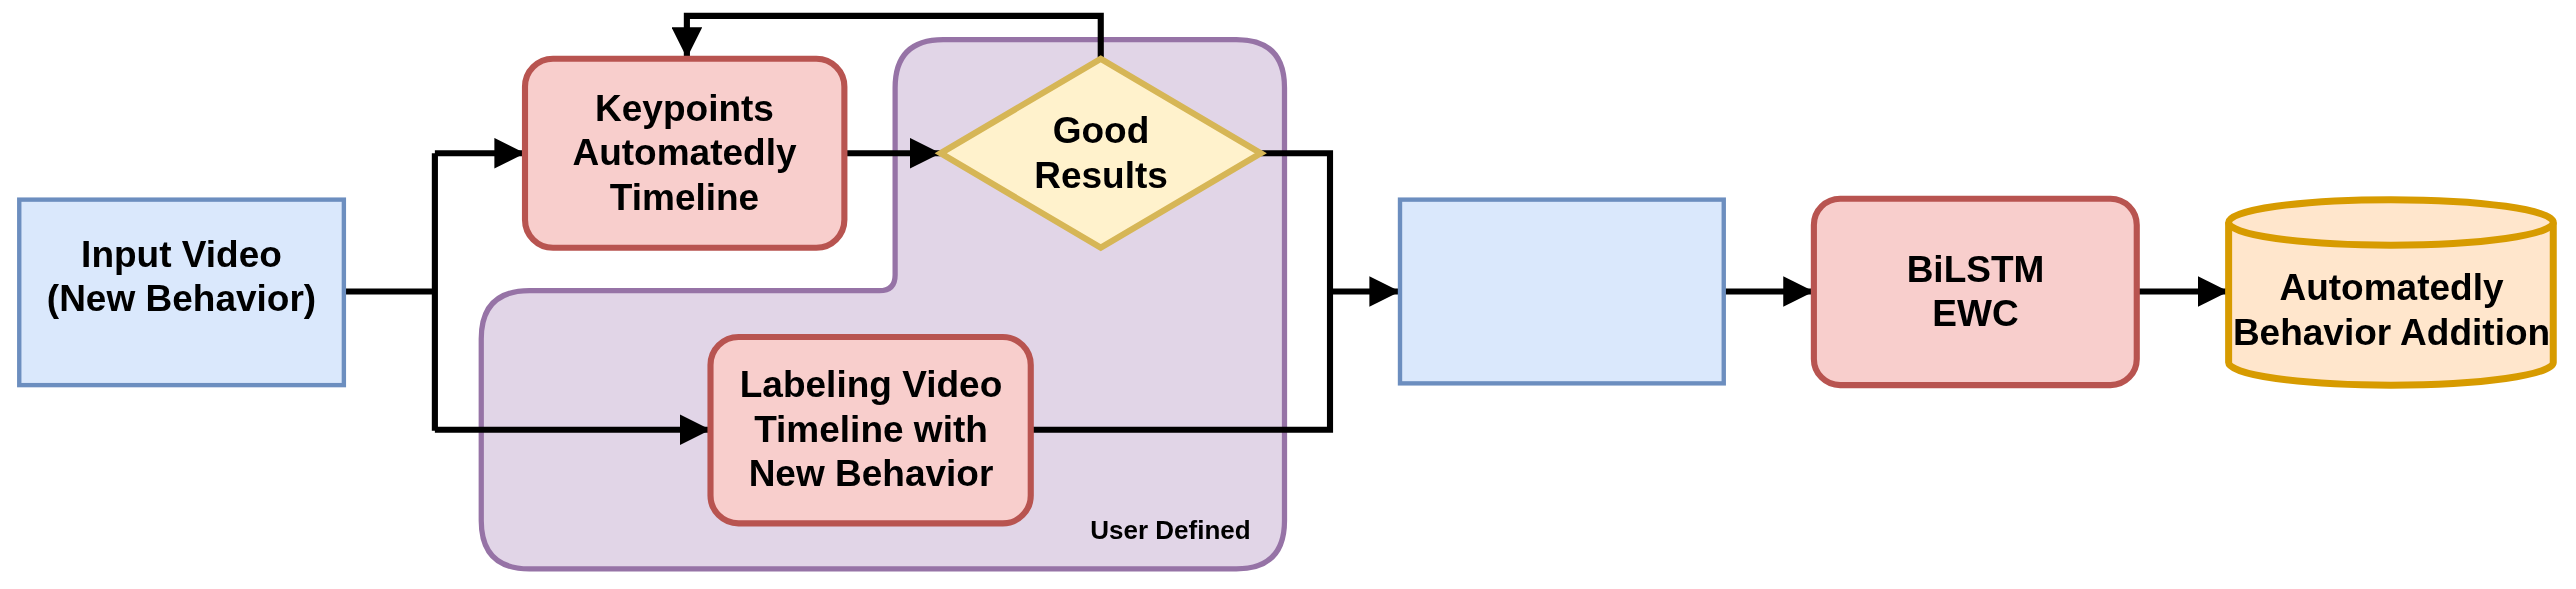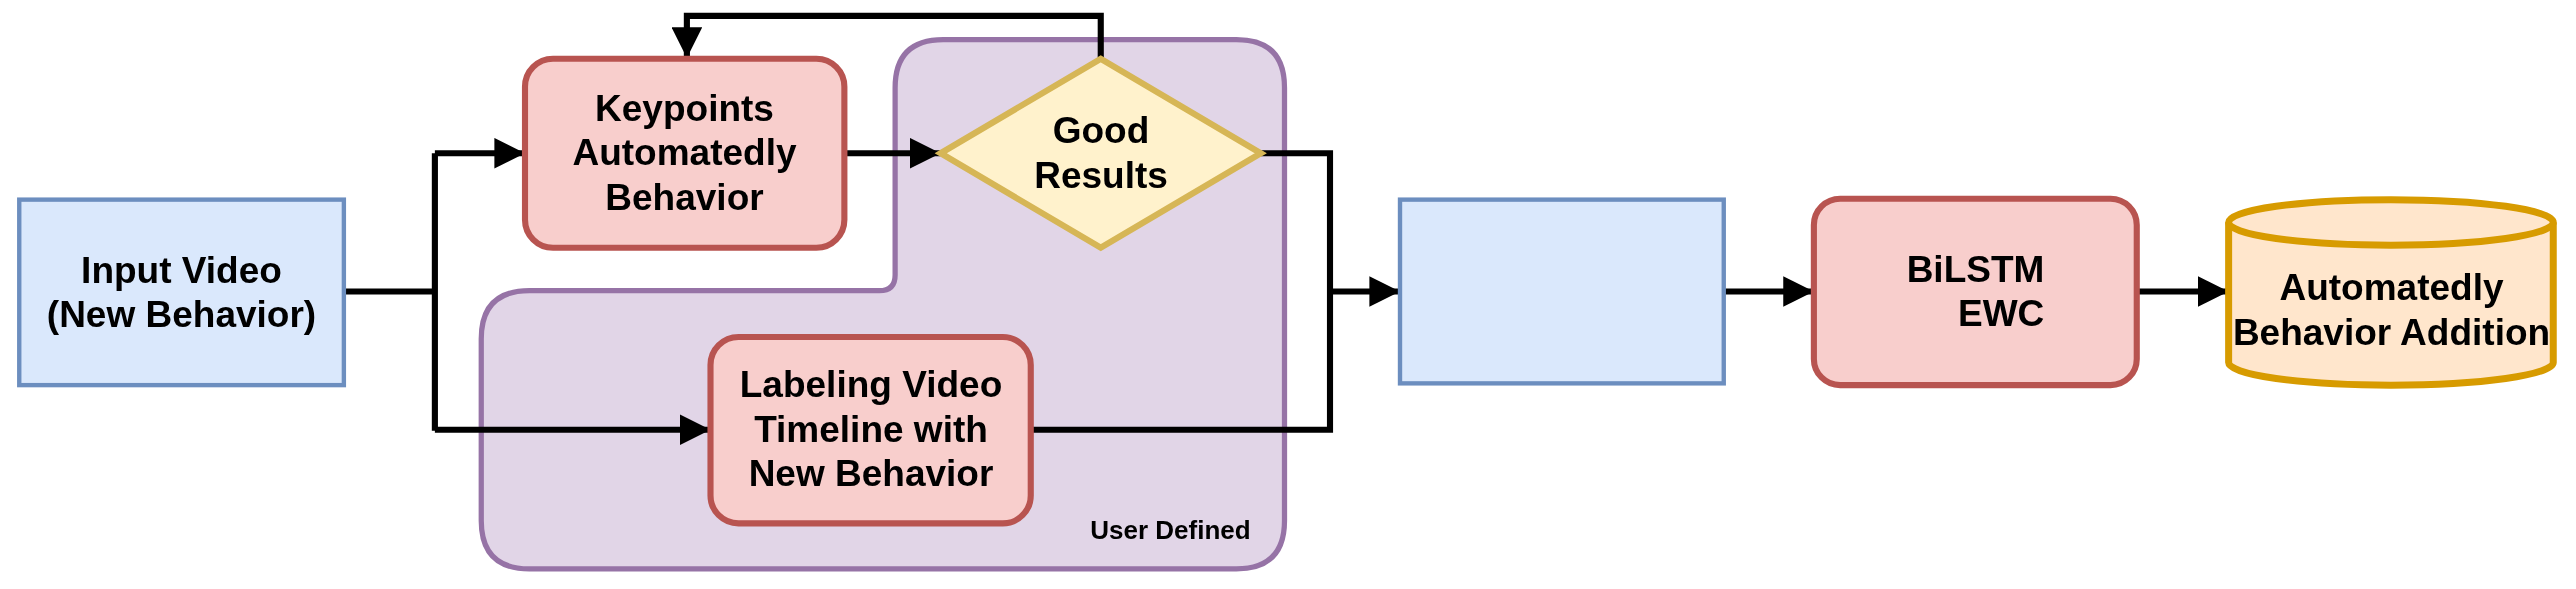--- a/index.html
+++ b/index.html
@@ -67,37 +67,37 @@
     <rect class="shape-red" x="600" y="67" width="365" height="216" rx="32" ry="32"></rect>
     <polygon class="shape-yellow" points="1075,175 1258,67 1441,175 1258,283"></polygon>
     <rect class="shape-red" x="812" y="385" width="366" height="213" rx="32" ry="32"></rect>
     <rect class="shape-blue" x="1600" y="228" width="370" height="210"></rect>
     <rect class="shape-red" x="2073" y="227" width="369" height="213" rx="30" ry="30"></rect>
     <path class="shape-orange" d="M 2547 254 A 185.5 26 0 0 1 2918 254
              L 2918 414 A 185.5 26 0 0 1 2547 414 Z"></path>
     <path d="M 2918 254 A 185.5 26 0 0 1 2547 254" fill="none" stroke="#d79b00" stroke-width="8"></path>
   </svg>
 
-  <div class="label" style="left:19px; top:200px; width:325px; height:186px;">Input Video
+  <div class="label" style="left:19px; top:184px; width:325px; height:186px;">Input Video
 (New Behavior)</div>
 
   <div class="label" style="left:525px; top:59px; width:319px; height:189px;">Keypoints
 Automatedly
-Behavior</div>
+Timeline</div>
 
   <div class="label" style="left:941px; top:59px; width:320px; height:189px;">Good
 Results</div>
 
   <div class="label" style="left:711px; top:337px; width:320px; height:186px;">Labeling Video
 Timeline with
 New Behavior</div>
 
   <div class="label label-small" style="left:1026px; top:513px; width:289px; height:35px;">User Defined</div>
 
 
-  <div class="label" style="left:1814px; top:199px; width:323px; height:186px;text-align:right;">BiLSTM
+  <div class="label" style="left:1814px; top:199px; width:323px; height:186px;">BiLSTM
 EWC</div>
 
   <div class="label" style="left:2229px; top:229px; width:325px; height:163px;">Automatedly
 Behavior Addition</div>
 
 </div>
 
 
 </body></html>

